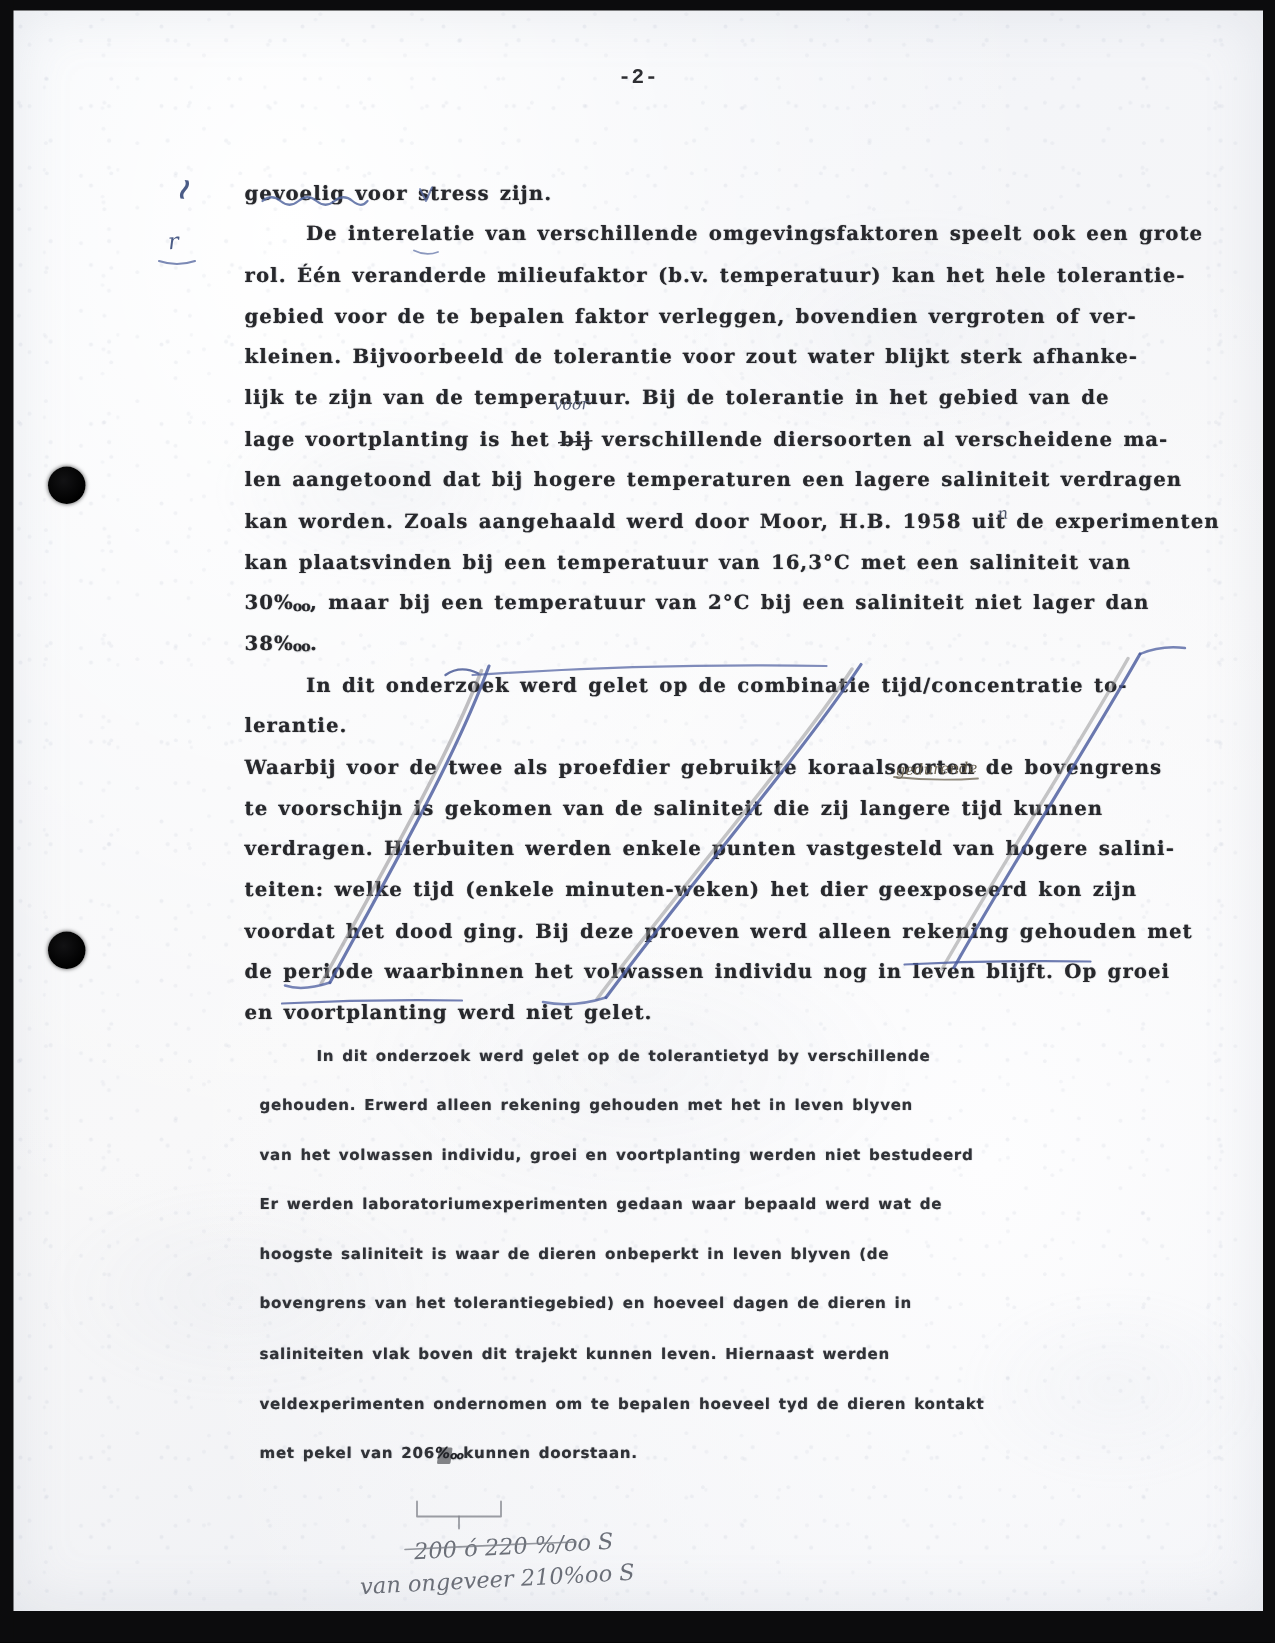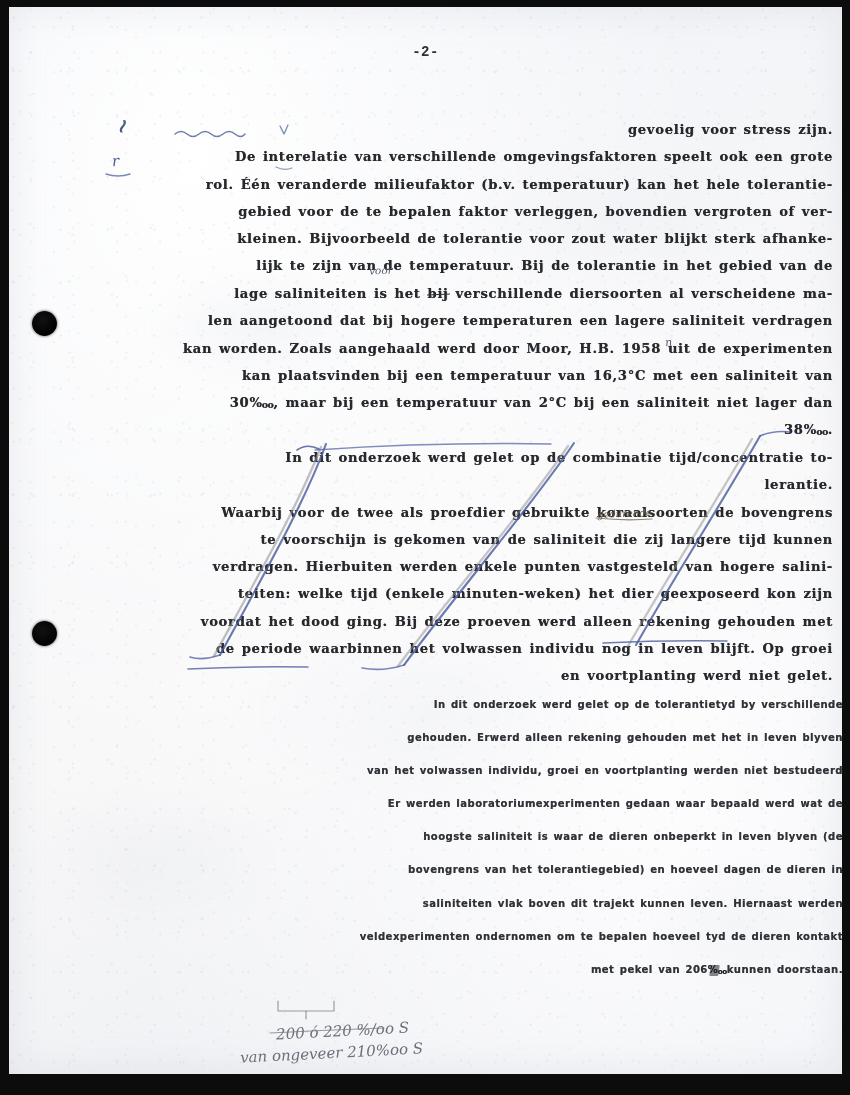--- a/index.html
+++ b/index.html
@@ -55,21 +55,21 @@
 
   
   .page-num{
     position:absolute;left:0;right:0;top:38px;
     text-align:center;
     font-family:"Liberation Mono","DejaVu Sans Mono",monospace;
     font-size:14px;font-weight:700;letter-spacing:.5px;
     color:#2e2f33;
   }
 
-  .block{position:absolute;text-align:right;}
+  .block{position:absolute;}
 
   
   .tw-serif{
     font-family:"DejaVu Serif",serif;
     font-size:13.1px;
     font-weight:700;
     letter-spacing:.72px;
     word-spacing:1.6px;
     color:#27282c;
     text-shadow:0 0 .6px rgba(40,42,48,.55), .35px .3px .7px rgba(70,72,80,.30);
@@ -96,21 +96,21 @@
   .struck::after{
     content:"";position:absolute;left:-1px;right:-1px;top:52%;
     height:1.2px;background:#303238;transform:rotate(-3deg);
   }
 
   
   .permille{letter-spacing:0;}
   .permille sub{font-size:.72em;vertical-align:-.12em;letter-spacing:-.5px;}
 
   
-  .overtype{position:relative;color:#202126;}
+  .overtype{position:relative;color:#202126;font-style:italic;}
   .overtype::before{
     content:"";position:absolute;left:2px;top:1px;width:9px;height:11px;
     background:rgba(35,36,42,.55);border-radius:1px;
     transform:skewX(-8deg);
   }
 
   
   .punch{
     position:absolute;width:25px;height:25px;border-radius:50%;
     background:radial-gradient(circle at 42% 38%,#121214 0%,#000 70%);
@@ -151,21 +151,21 @@
     <div class="block tw-serif" style="left:155px;top:110px;width:670px;">
       <div class="ln"><span>gevoelig voor stress zijn.</span></div>
       <div class="ln"><span class="ind"></span><span>De interelatie van verschillende omgevingsfaktoren speelt ook een grote</span></div>
       <div class="ln"><span>rol. Één veranderde milieufaktor (b.v. temperatuur) kan het hele tolerantie-</span></div>
       <div class="ln"><span>gebied voor de te bepalen faktor verleggen, bovendien vergroten of ver-</span></div>
       <div class="ln"><span>kleinen. Bijvoorbeeld de tolerantie voor zout water blijkt sterk afhanke-</span></div>
       <div class="ln"><span>lijk te zijn van de temperatuur. Bij de tolerantie in het gebied van de</span></div>
     </div>
 
     <div class="block tw-serif" style="left:155px;top:274px;width:670px;">
-      <div class="ln"><span>lage saliniteiten is het </span><span class="struck">bij</span><span> verschillende diersoorten al verscheidene ma-</span></div>
+      <div class="ln"><span>lage voortplanting is het </span><span class="struck">bij</span><span> verschillende diersoorten al verscheidene ma-</span></div>
       <div class="ln"><span>len aangetoond dat bij hogere temperaturen een lagere saliniteit verdragen</span></div>
       <div class="ln"><span>kan worden. Zoals aangehaald werd door Moor, H.B. 1958 uit de experimenten</span></div>
       <div class="ln"><span>kan plaatsvinden bij een temperatuur van 16,3°C met een saliniteit van</span></div>
       <div class="ln"><span>30</span><span class="permille">%<sub>oo</sub></span><span>, maar bij een temperatuur van 2°C bij een saliniteit niet lager dan</span></div>
       <div class="ln"><span>38</span><span class="permille">%<sub>oo</sub></span><span>.</span></div>
     </div>
 
     <div class="block tw-serif" style="left:155px;top:438px;width:670px;">
       <div class="ln"><span class="ind"></span><span>In dit onderzoek werd gelet op de combinatie tijd/concentratie to-</span></div>
       <div class="ln"><span>lerantie.</span></div>

